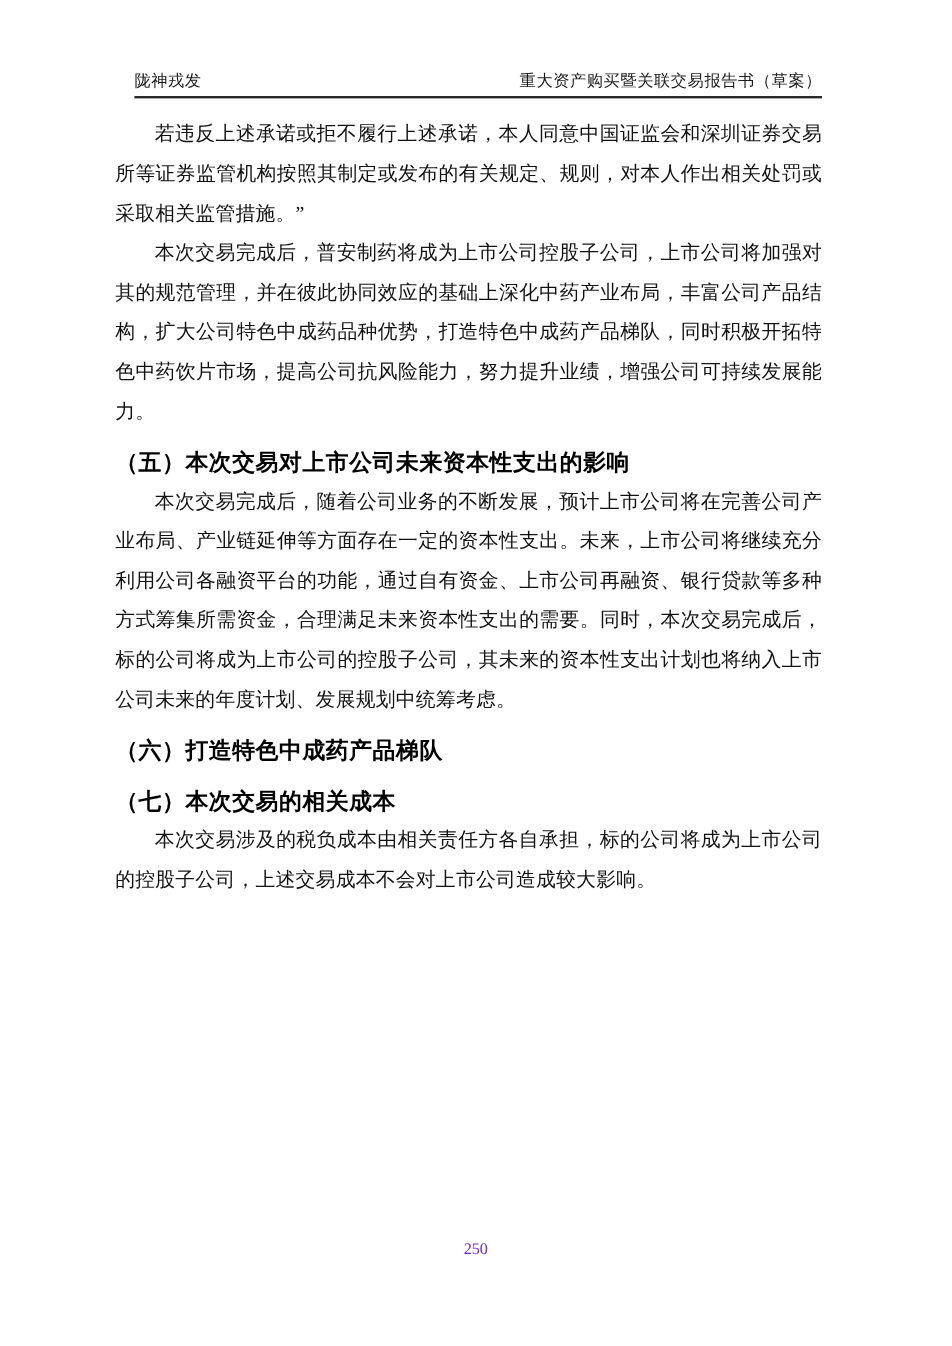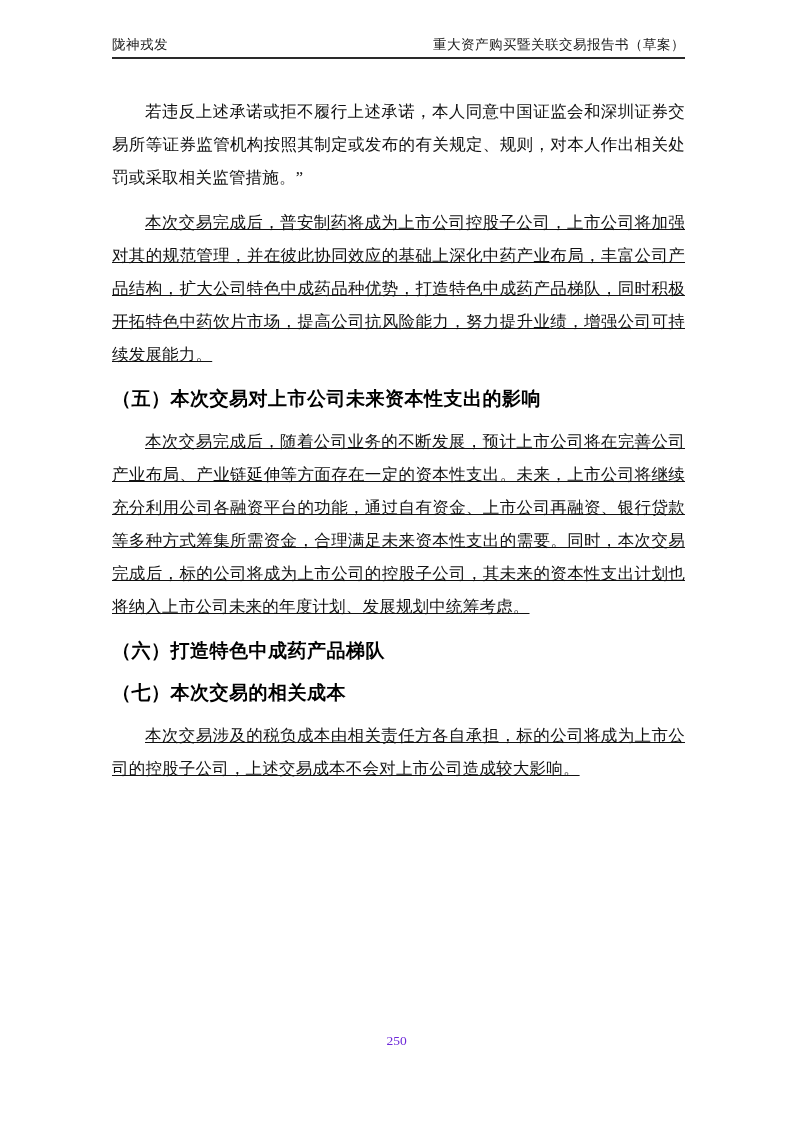--- a/index.html
+++ b/index.html
@@ -14,52 +14,51 @@
     background: #ffffff;
     overflow: hidden;
     color: #111111;
     font-family: "Liberation Serif", "DejaVu Serif", serif;
   }
   .page-header {
     position: absolute;
     top: 0;
     left: 112px;
     right: 108px;
-    height: 59px;
+    height: 82px;
     display: flex;
     justify-content: space-between;
     align-items: flex-end;
     padding-bottom: 3px;
     box-sizing: border-box;
     border-bottom: 2px solid #2a2a2a;
     font-size: 13.5px;
     letter-spacing: 0.5px;
     color: #1a1a1a;
   }
   .content {
     position: absolute;
     top: 75px;
-    left: 112px;
+    left: 96px;
     right: 108px;
   }
   .content p {
     margin: 0;
     font-size: 16.5px;
     line-height: 33px;
     letter-spacing: 0.2px;
     text-align: justify;
     text-indent: 2em;
     color: #111111;
   }
   .content p.intro {
     margin-top: 20px;
   }
   .content p.body-para {
-    margin-top: 12px;
-    text-decoration: underline;
+    margin-top: 0;
   }
   .content h2.sec-heading {
     margin: 14px 0 0 0;
     font-family: "Liberation Sans", "DejaVu Sans", sans-serif;
     font-weight: bold;
     font-size: 19px;
     line-height: 28px;
     letter-spacing: 0.5px;
     color: #000000;
   }

